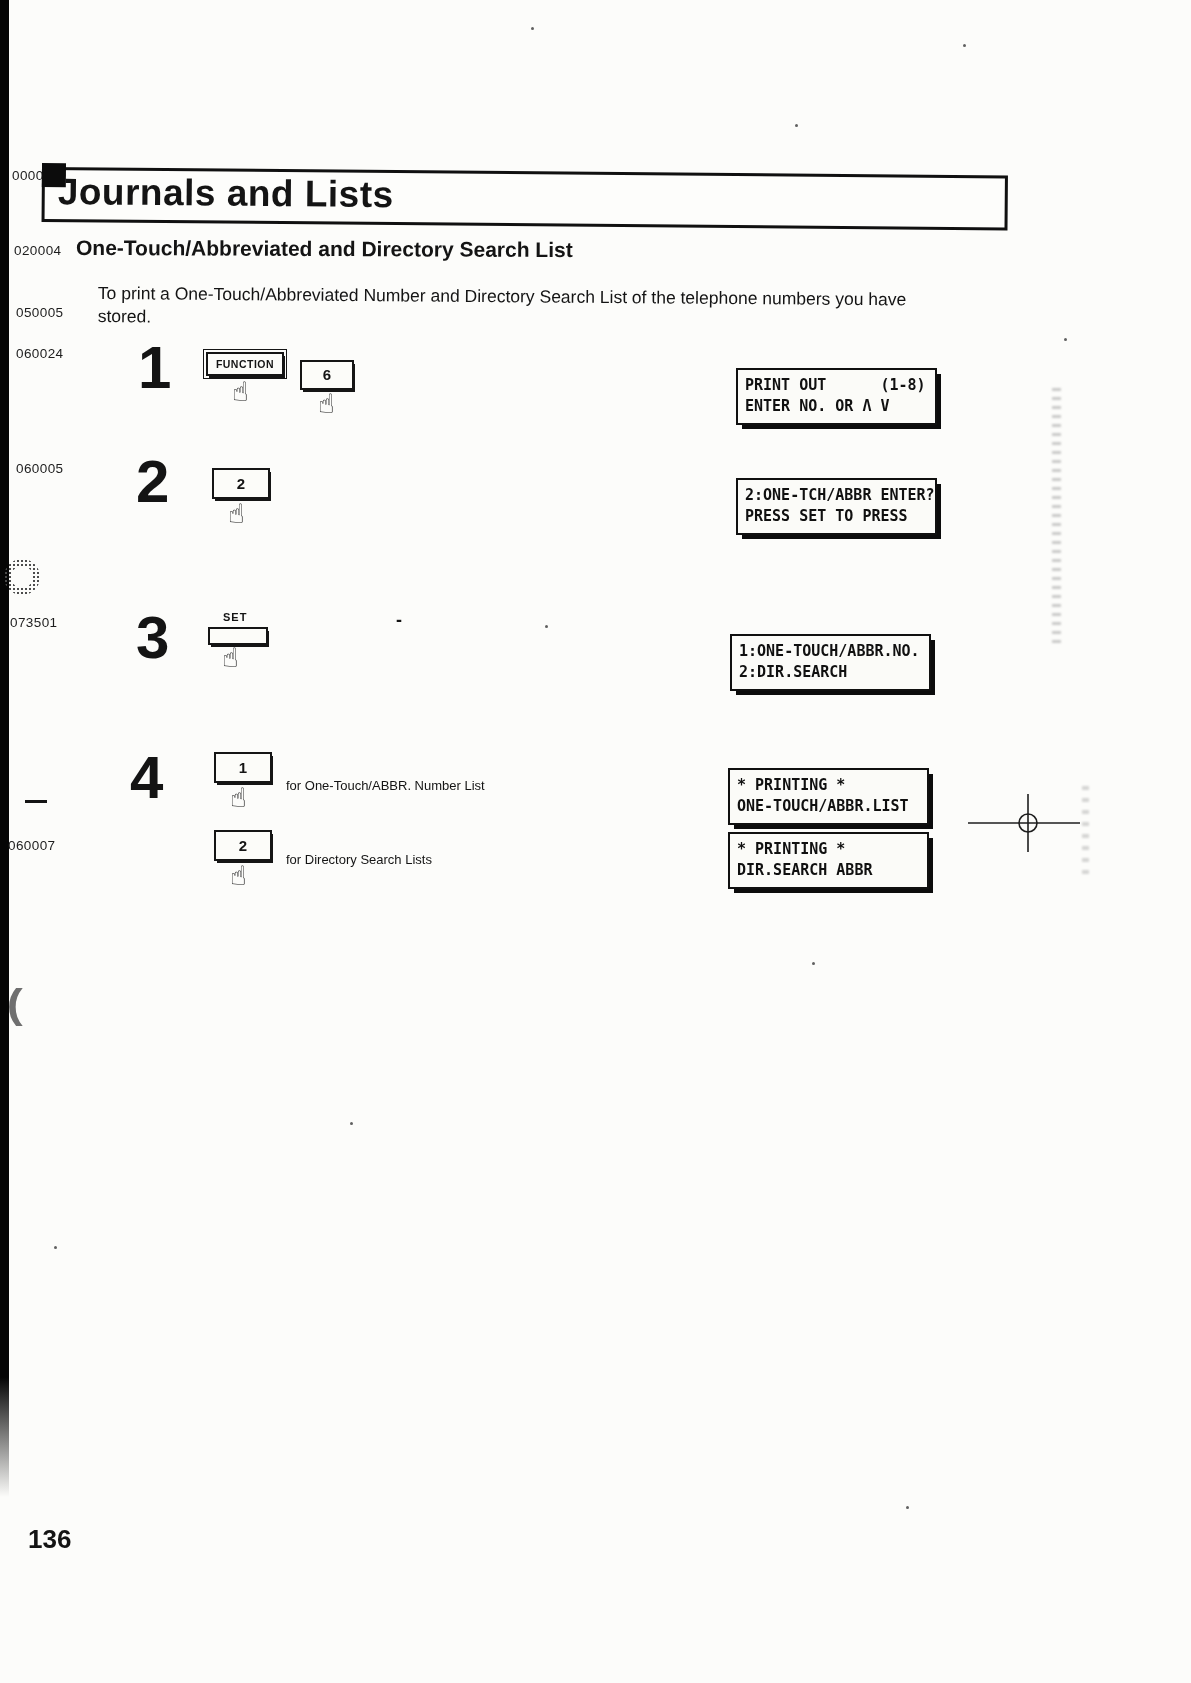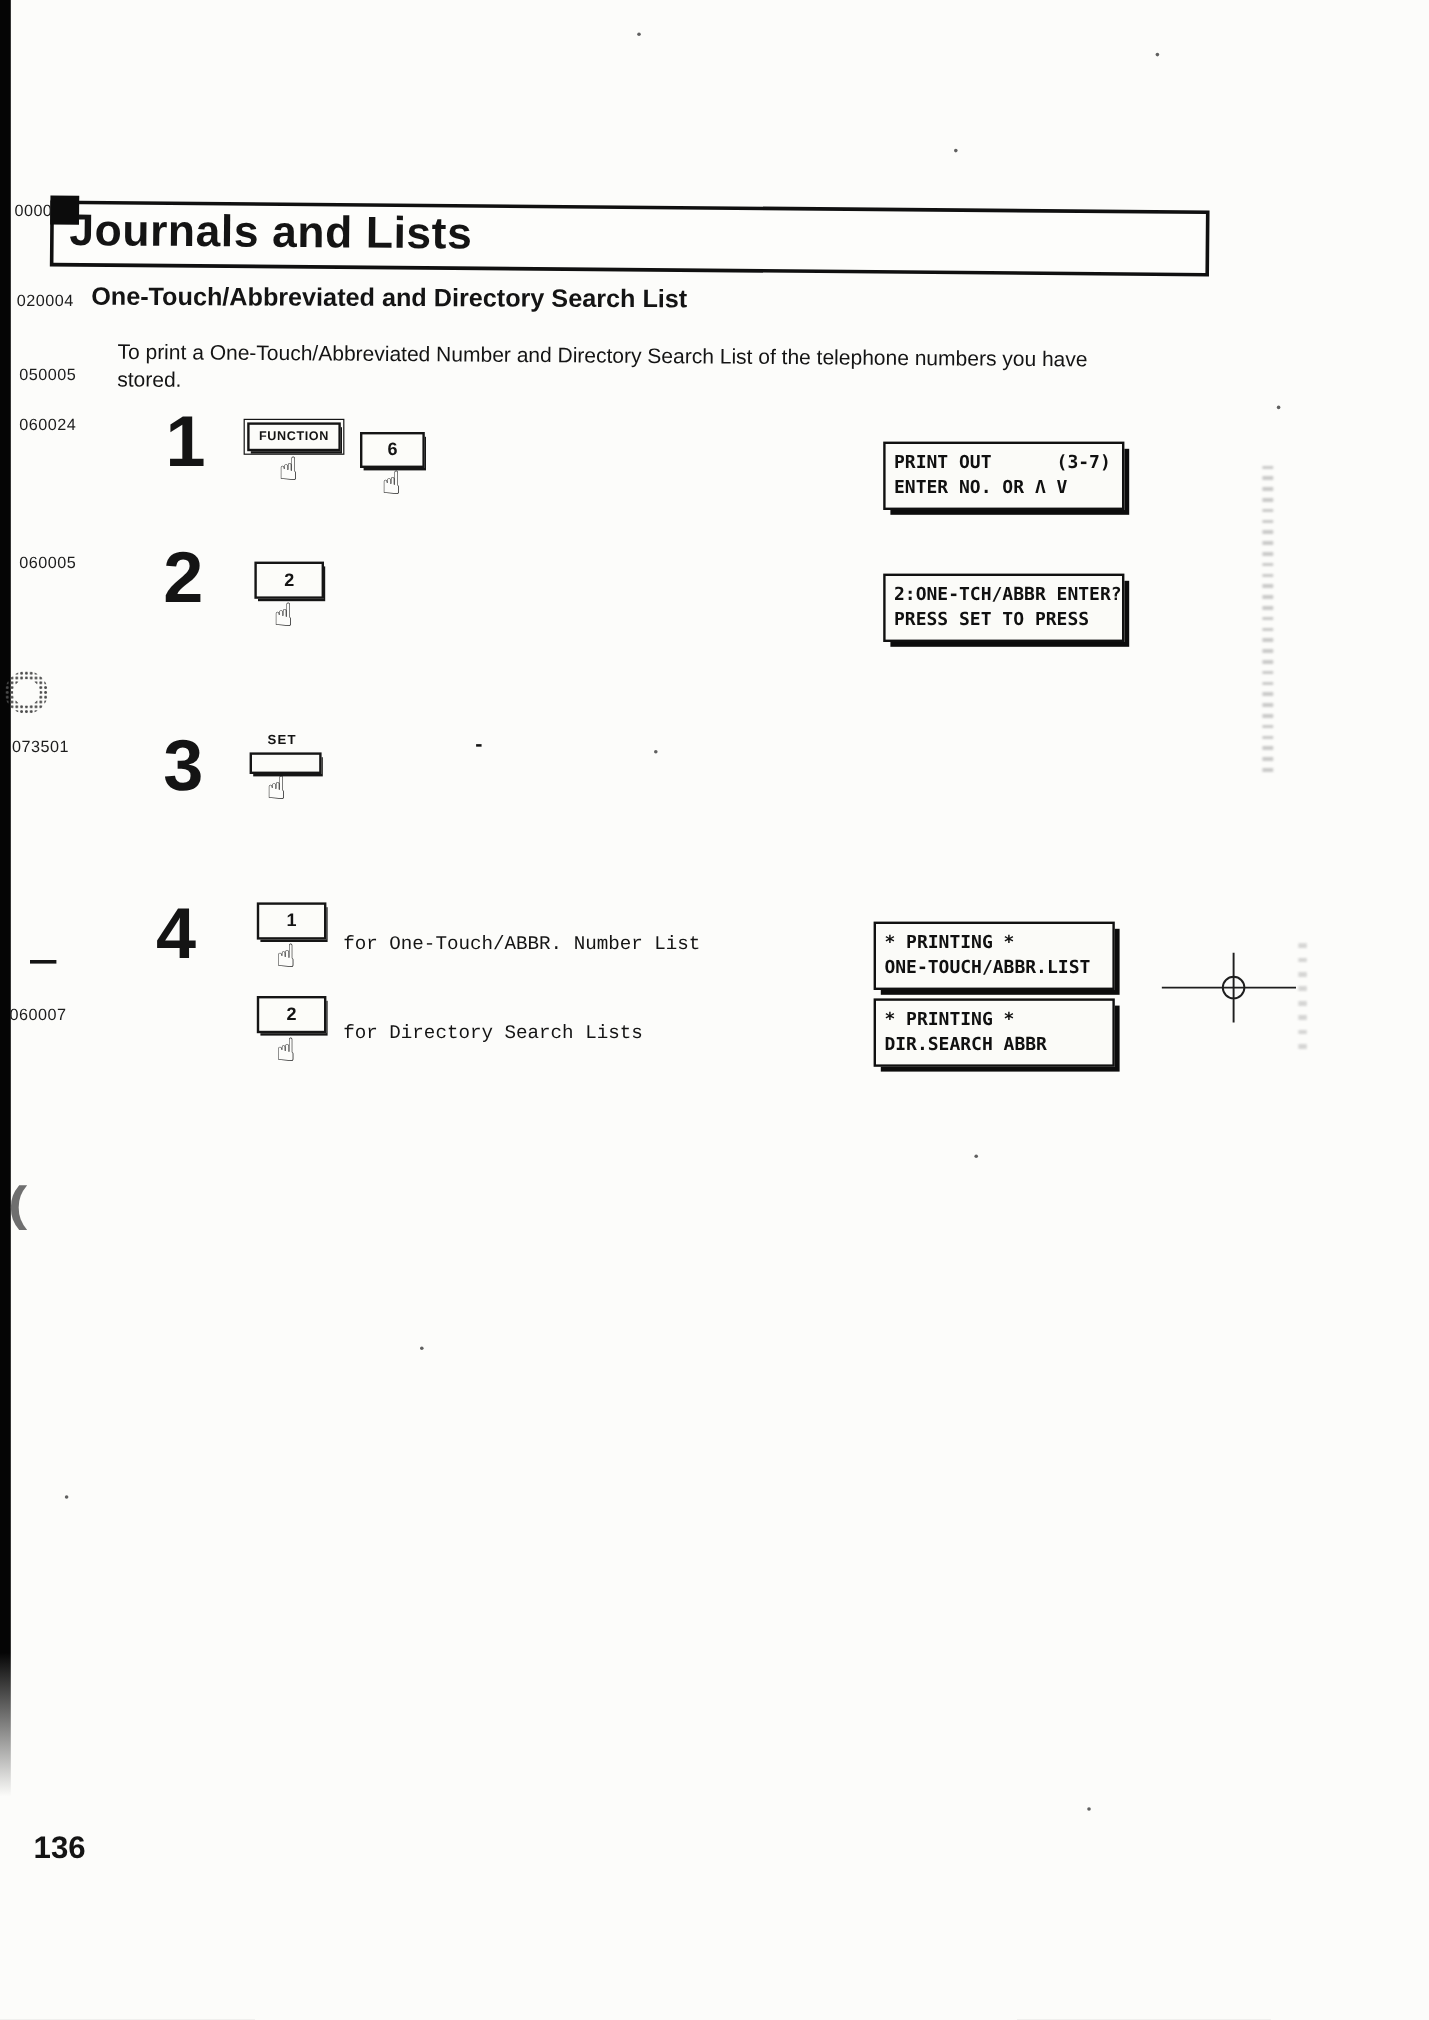--- a/index.html
+++ b/index.html
@@ -22,21 +22,21 @@
   .intro{position:absolute;left:98px;top:282px;font-size:17.5px;line-height:23px;
     transform:rotate(.45deg);transform-origin:left top;}
   .intro div{white-space:nowrap;}
   .step-num{position:absolute;font-size:60px;font-weight:bold;line-height:1;}
   .cap{position:absolute;border:2px solid #151515;background:#fcfcf9;text-align:center;
     font-weight:bold;box-shadow:2px 3px 0 -1px #151515;}
   .cap.outer{outline:1.5px solid #151515;outline-offset:2.5px;}
   .hand{position:absolute;font-family:"DejaVu Sans",sans-serif;font-size:27px;color:#0e0e0e;
     line-height:1;}
   .set-label{position:absolute;font-size:11px;font-weight:bold;letter-spacing:1px;}
-  .caption{position:absolute;font-size:16px;white-space:nowrap;font-family:Liberation Mono, monospace;}
+  .caption{position:absolute;font-size:13px;white-space:nowrap;}
   .lcd{position:absolute;width:183px;border:2px solid #101010;background:#fbfbf8;
     padding:5px 7px 6px;box-shadow:5px 5px 0 -1px #0c0c0c;
     font-family:"DejaVu Sans Mono",monospace;font-size:15px;font-weight:bold;
     line-height:21px;color:#101010;}
   .lcd-line{white-space:pre;}
   .page-number{position:absolute;left:28px;top:1524px;font-size:26px;font-weight:bold;}
   .halftone{position:absolute;left:4px;top:559px;width:36px;height:36px;border-radius:50%;
     background-image:radial-gradient(#4c4c4c 1px,transparent 1.3px);background-size:4px 4px;}
   .halftone-hole{position:absolute;left:11px;top:566px;width:22px;height:22px;border-radius:50%;
     background:#fcfcfa;}
@@ -94,36 +94,40 @@
     <div>To print a One-Touch/Abbreviated Number and Directory Search List of the telephone numbers you have</div>
     <div>stored.</div>
   </div>
 
   <div class="step-num" style="left:138px;top:338px">1</div>
   <div class="cap outer" style="left:206px;top:352px;width:74px;height:20px;font-size:10.5px;line-height:20px;letter-spacing:.5px">FUNCTION</div>
   <span class="hand" style="left:232px;top:378px">☝</span>
   <div class="cap" style="left:300px;top:360px;width:50px;height:26px;font-size:15px;line-height:26px">6</div>
   <span class="hand" style="left:318px;top:390px">☝</span>
   <div class="lcd" style="left:736px;top:368px">
-    <div class="lcd-line">PRINT OUT      (3-7)</div>
+    <div class="lcd-line">PRINT OUT      (1-8)</div>
     <div class="lcd-line">ENTER NO. OR Λ V</div>
   </div>
 
   <div class="step-num" style="left:136px;top:452px">2</div>
   <div class="cap" style="left:212px;top:468px;width:54px;height:27px;font-size:15px;line-height:27px">2</div>
   <span class="hand" style="left:228px;top:500px">☝</span>
   <div class="lcd" style="left:736px;top:478px">
     <div class="lcd-line">2:ONE-TCH/ABBR ENTER?</div>
     <div class="lcd-line">PRESS SET TO PRESS</div>
   </div>
 
   <div class="step-num" style="left:136px;top:608px">3</div>
   <div class="set-label" style="left:223px;top:611px">SET</div>
   <div class="cap" style="left:208px;top:627px;width:56px;height:14px"></div>
   <span class="hand" style="left:222px;top:644px">☝</span>
+  <div class="lcd" style="left:730px;top:634px">
+    <div class="lcd-line">1:ONE-TOUCH/ABBR.NO.</div>
+    <div class="lcd-line">2:DIR.SEARCH</div>
+  </div>
 
   <div class="step-num" style="left:130px;top:748px">4</div>
 
   <div class="cap" style="left:214px;top:752px;width:54px;height:27px;font-size:15px;line-height:27px">1</div>
   <span class="hand" style="left:230px;top:784px">☝</span>
   <div class="caption" style="left:286px;top:778px">for One-Touch/ABBR. Number List</div>
   <div class="lcd" style="left:728px;top:768px">
     <div class="lcd-line">* PRINTING *</div>
     <div class="lcd-line">ONE-TOUCH/ABBR.LIST</div>
   </div>

